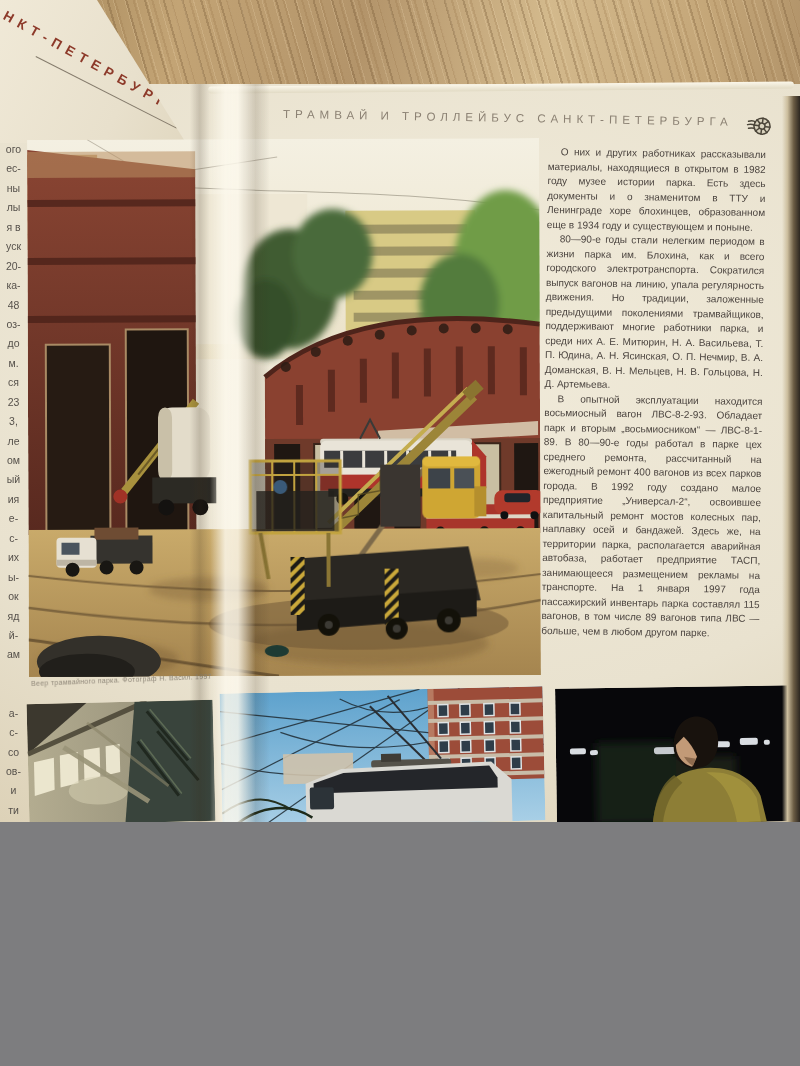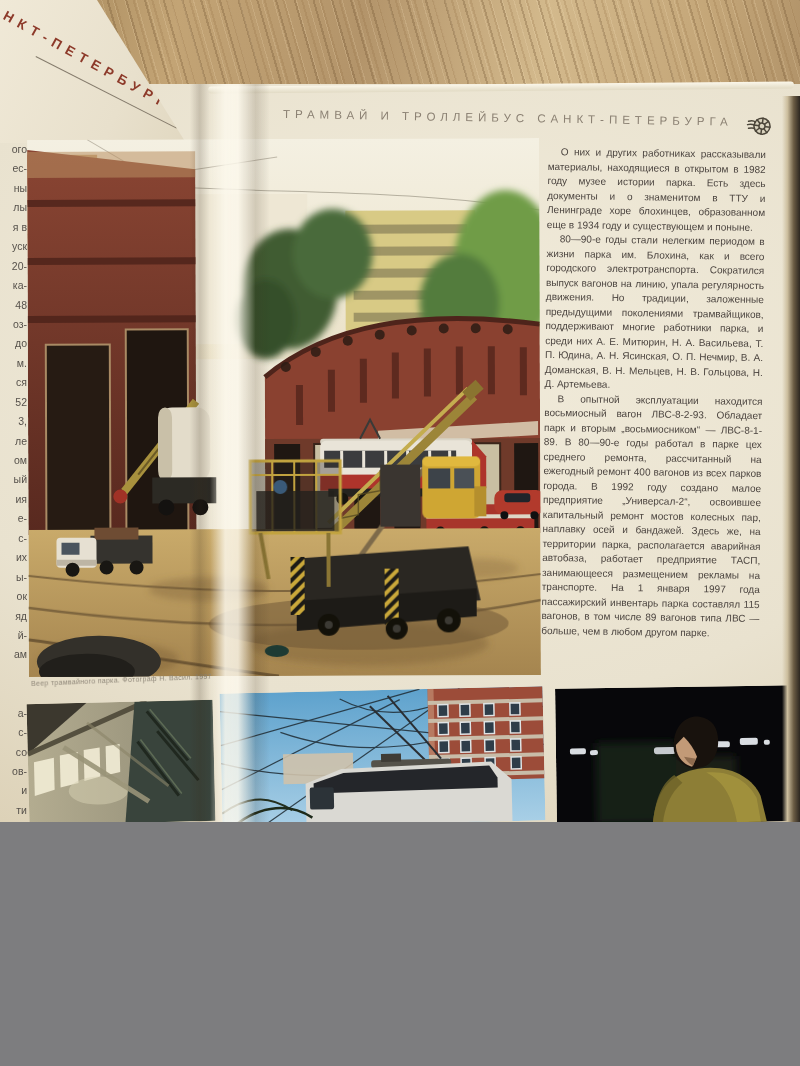--- a/index.html
+++ b/index.html
@@ -35,21 +35,21 @@
   .emblem{position:absolute;left:746px;top:111px;width:30px;height:30px;z-index:12;transform:rotate(8deg);}
 
   
   .right-col{position:absolute;left:548px;top:145px;width:218px;z-index:12;
     transform:rotate(0.8deg);transform-origin:0 0;
     color:#4c4540;font-size:10px;line-height:14.5px;text-align:justify;}
   .right-col p{margin:0;text-indent:13px;}
 
   
   .left-col{position:absolute;left:0;top:143px;width:27px;z-index:12;
-    color:#56514b;font-size:10.5px;text-align:right;}
+    color:#56514b;font-size:10.5px;text-align:center;}
   .frag{height:19.45px;overflow:hidden;}
 
   
   .main-photo{position:absolute;left:28px;top:139px;width:512px;height:537px;z-index:10;
     overflow:hidden;transform:rotate(-0.2deg);}
   .photo-caption{position:absolute;left:31px;top:680px;width:235px;z-index:12;
     font-size:7px;letter-spacing:.3px;color:#8f8779;transform:rotate(-2.3deg);transform-origin:0 0;}
   .photo-interior{position:absolute;left:28px;top:702px;width:186px;height:121px;z-index:10;
     overflow:hidden;transform:rotate(-1.4deg);}
   .photo-trolleybus{position:absolute;left:221px;top:690px;width:323px;height:134px;z-index:10;
@@ -116,21 +116,21 @@
       <div class="frag">лы</div>
       <div class="frag">я в</div>
       <div class="frag">уск</div>
       <div class="frag">20-</div>
       <div class="frag">ка-</div>
       <div class="frag">48</div>
       <div class="frag">оз-</div>
       <div class="frag">до</div>
       <div class="frag">м.</div>
       <div class="frag">ся</div>
-      <div class="frag">52</div>
+      <div class="frag">23</div>
       <div class="frag">3,</div>
       <div class="frag">ле</div>
       <div class="frag">ом</div>
       <div class="frag">ый</div>
       <div class="frag">ия</div>
       <div class="frag">е-</div>
       <div class="frag">с-</div>
       <div class="frag">их</div>
       <div class="frag">ы-</div>
       <div class="frag">ок</div>

